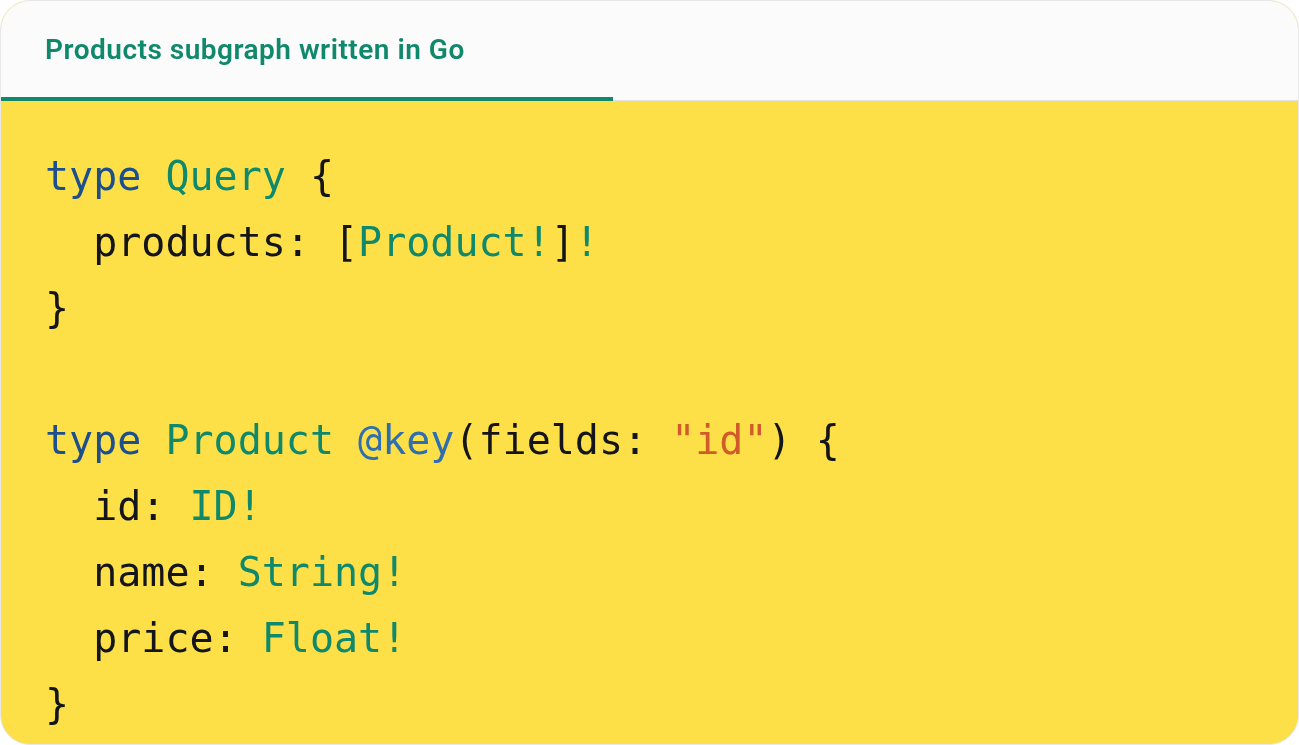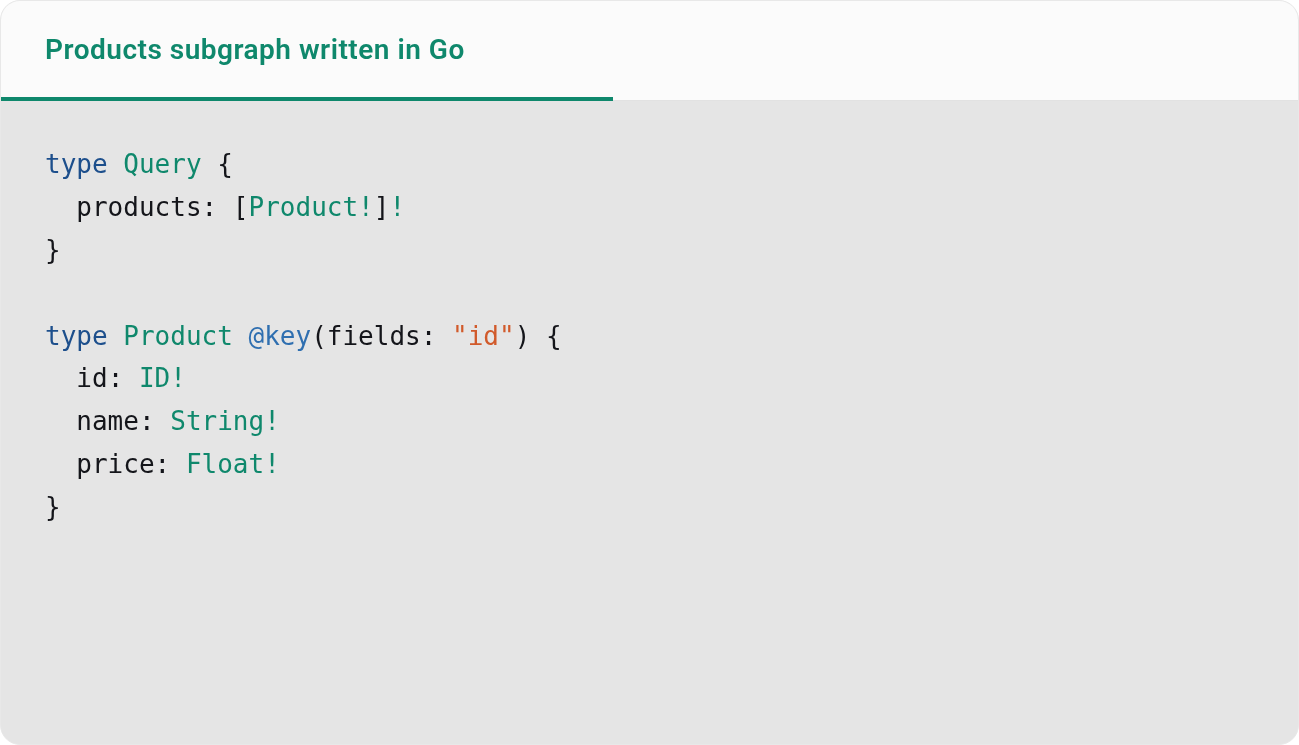--- a/index.html
+++ b/index.html
@@ -1,23 +1,23 @@
 <!DOCTYPE html>
 <html><head>
 <meta charset="utf-8">
 <style>
   * { box-sizing: border-box; margin: 0; padding: 0; }
   html, body { width: 1299px; height: 745px; background: #ffffff; font-family: -apple-system, BlinkMacSystemFont, "Segoe UI", Roboto, sans-serif; }
   .card {
     width: 1299px;
     height: 745px;
     border: 1px solid #e8e8e8;
-    border-radius: 20px;
+    border-radius: 30px;
     overflow: hidden;
-    background: #e5e5e5;
+    background: #fde047;
   }
   .tabbar {
     display: flex;
     height: 100px;
     background: #fbfbfb;
     border-bottom: 1px solid #e2e2e2;
     align-items: stretch;
   }
   .tab {
     display: flex;
@@ -29,21 +29,21 @@
     color: #0f886c;
     border-bottom: 4px solid #0f886c;
     margin-bottom: -1px;
     width: 612px;
   }
   .codewrap {
     padding: 42px 44px;
   }
   pre.code {
     font-family: "SF Mono", ui-monospace, Menlo, Consolas, monospace;
-    font-size: 26px;
+    font-size: 40px;
     line-height: 1.65;
     white-space: pre;
     color: #14151a;
   }
   .kw   { color: #1d4f8c; }  
   .tn   { color: #0f886c; }  
   .dir  { color: #2f6fb0; }  
   .str  { color: #d15a2b; }  
   .pn   { color: #14151a; }  
 </style>

